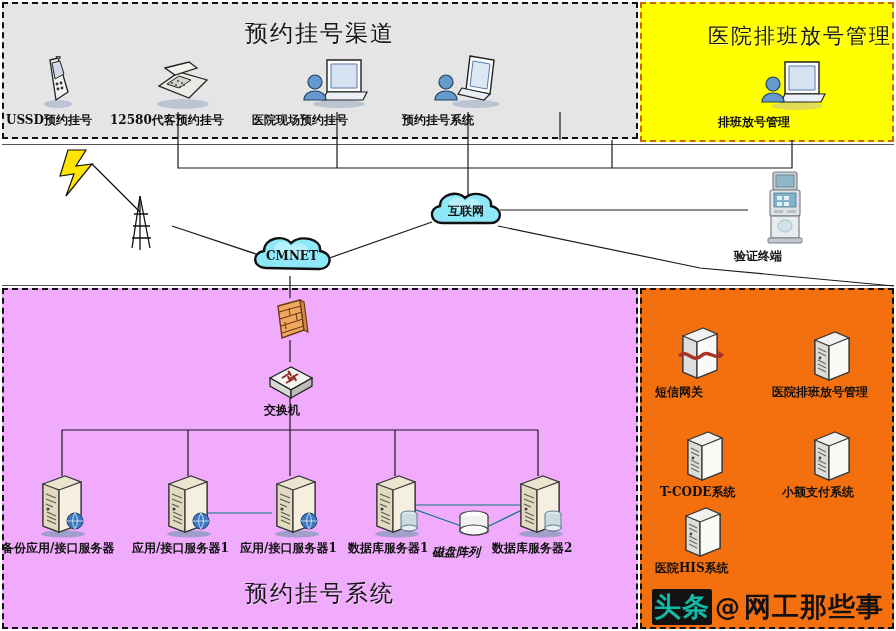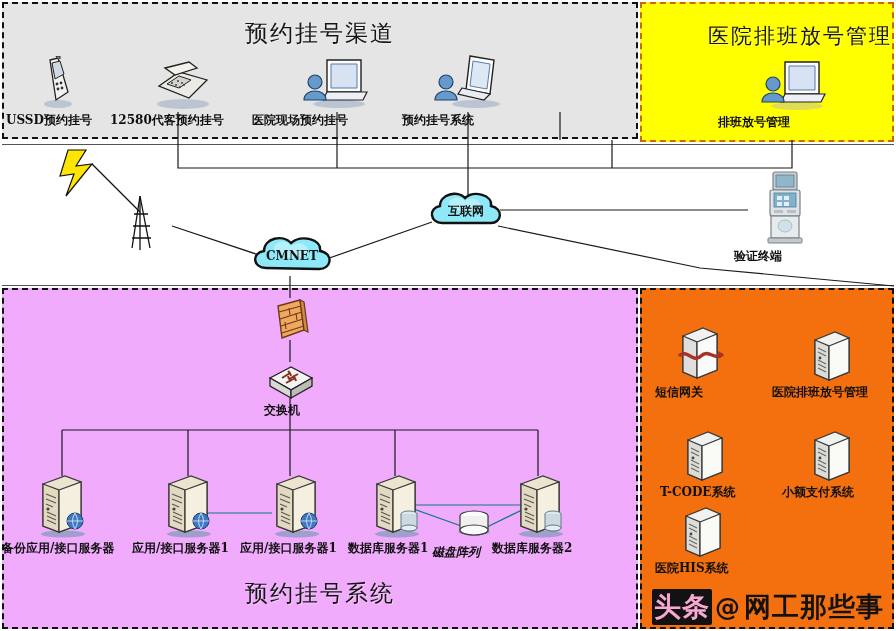--- a/index.html
+++ b/index.html
@@ -71,21 +71,21 @@
   
   #watermark {
     position: absolute; right: 12px; bottom: 6px;
     display: flex; align-items: center; gap: 3px;
     font-family: "DejaVu Sans", sans-serif;
     font-weight: bold; font-size: 27px; color: #121212;
     letter-spacing: 1px;
   }
   #watermark .wm-at { font-size: 25px; }
   #watermark .wm-box {
-    background: #121212; color: #f9a8d4;
+    background: #121212; color: #14b8a6;
     padding: 0 2px; border-radius: 2px;
   }
   .nowrap { white-space: nowrap; }
 </style>
 </head>
 <body>
 
 <div id="stage">
 
   <div class="panel" id="panel-channels">

